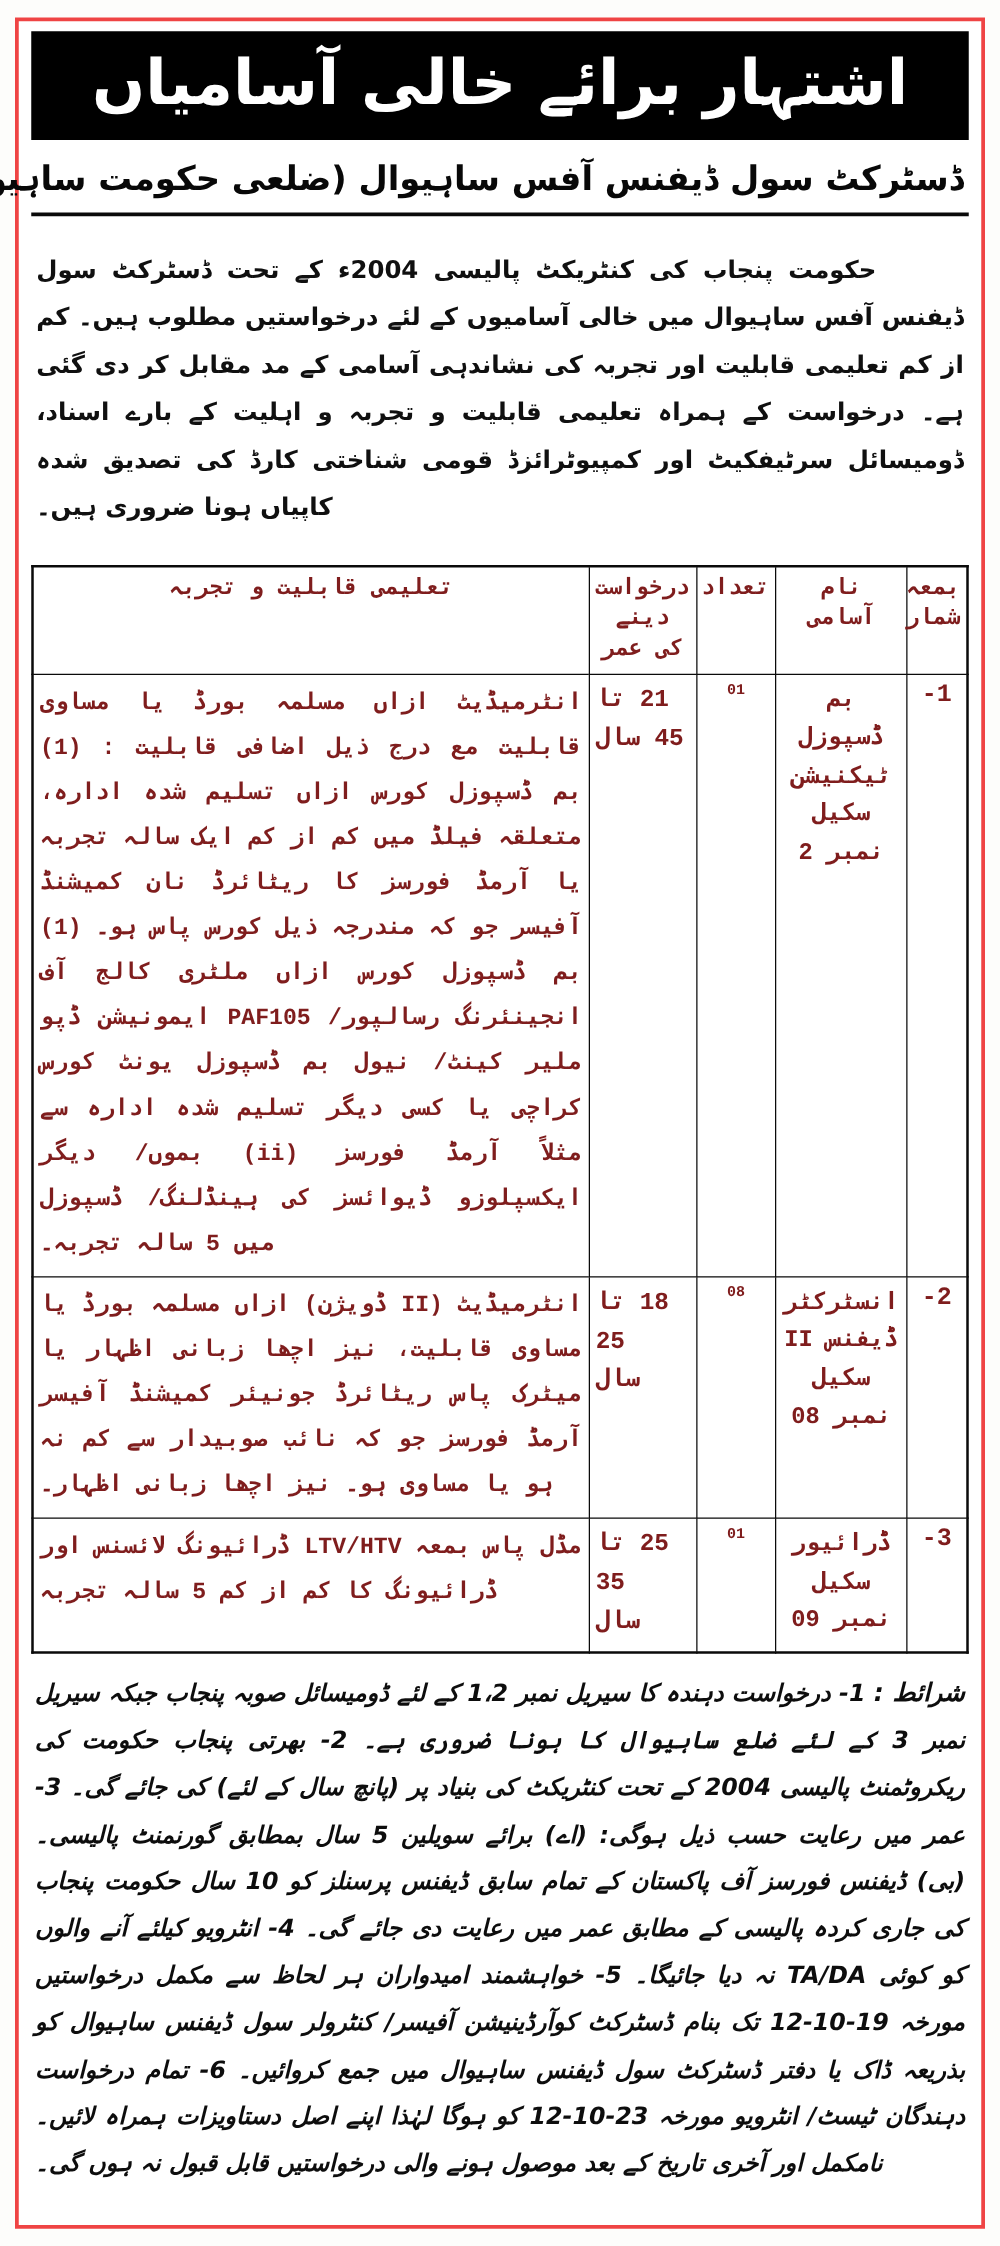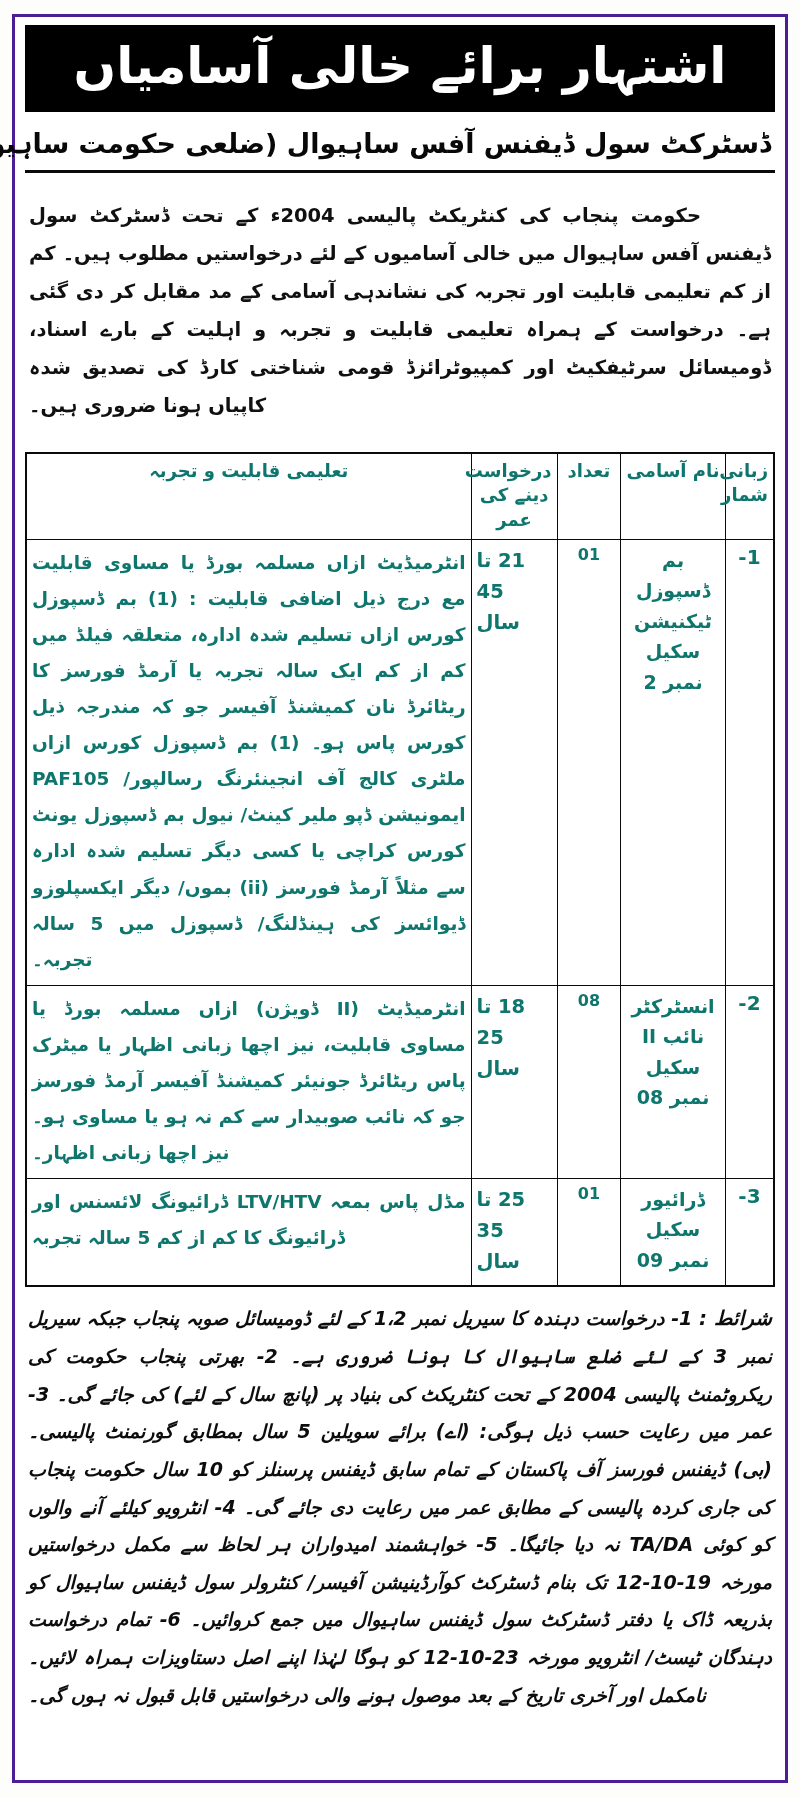--- a/index.html
+++ b/index.html
@@ -20,21 +20,21 @@
     box-sizing: border-box;
     overflow: hidden;
   }
   
   .ad-frame {
     position: absolute;
     top: 14px;
     right: 12px;
     left: 12px;
     bottom: 14px;
-    border: 3px solid #4c1d95;
+    border: 3px solid #ef4444;
     box-sizing: border-box;
     background: #ffffff;
     padding: 0;
   }
   .inner-pad {
     padding: 6px 10px 8px 10px;
     box-sizing: border-box;
     height: 100%;
     position: relative;
   }
@@ -81,21 +81,22 @@
     width: 100%;
     border-collapse: collapse;
     table-layout: fixed;
     border: 2px solid #0a0a0a;
     margin-bottom: 6px;
   }
   table.jobs th, table.jobs td {
     border: 1.5px solid #0a0a0a;
     vertical-align: top;
     padding: 5px 5px 7px 5px;
-    color: #0f766e;
+    color: #7f1d1d;
+    font-family: Liberation Mono, monospace;
   }
   table.jobs thead th {
     text-align: center;
     font-size: 18px;
     font-weight: 700;
     line-height: 1.35;
     height: 64px;
     vertical-align: top;
   }
   col.c-sr    { width: 6.5%; }
@@ -112,21 +113,21 @@
   }
   td.post {
     text-align: center;
     font-size: 19px;
     font-weight: 700;
     line-height: 1.6;
   }
   td.post .scale { font-weight: 600; }
   td.count {
     text-align: center;
-    font-size: 16px;
+    font-size: 12px;
     font-weight: 700;
   }
   td.age {
     text-align: left;
     font-size: 19.5px;
     font-weight: 700;
     line-height: 1.6;
   }
   td.qual {
     font-size: 18.5px;
@@ -179,21 +180,21 @@
       <table class="jobs">
         <colgroup>
           <col class="c-sr">
             <col class="c-post">
             <col class="c-count">
             <col class="c-age">
             <col class="c-qual">
         </colgroup>
         <thead>
           <tr>
-            <th>زبانی شمار</th>
+            <th>بمعہ شمار</th>
             <th>نام آسامی</th>
             <th>تعداد</th>
             <th>درخواست دینے کی عمر</th>
             <th>تعلیمی قابلیت و تجربہ</th>
           </tr>
         </thead>
         <tbody>
           <tr>
             <td class="sr">1-</td>
             <td class="post">
@@ -203,21 +204,21 @@
             <td class="count">01</td>
             <td class="age">
               <span>21 تا</span><br>
               <span>45 سال</span>
             </td>
             <td class="qual">انٹرمیڈیٹ ازاں مسلمہ بورڈ یا مساوی قابلیت مع درج ذیل اضافی قابلیت : (1) بم ڈسپوزل کورس ازاں تسلیم شدہ ادارہ، متعلقہ فیلڈ میں کم از کم ایک سالہ تجربہ یا آرمڈ فورسز کا ریٹائرڈ نان کمیشنڈ آفیسر جو کہ مندرجہ ذیل کورس پاس ہو۔ (1) بم ڈسپوزل کورس ازاں ملٹری کالج آف انجینئرنگ رسالپور/ PAF105 ایمونیشن ڈپو ملیر کینٹ/ نیول بم ڈسپوزل یونٹ کورس کراچی یا کسی دیگر تسلیم شدہ ادارہ سے مثلاً آرمڈ فورسز (ii) بموں/ دیگر ایکسپلوزو ڈیوائسز کی ہینڈلنگ/ ڈسپوزل میں 5 سالہ تجربہ۔</td>
           </tr>
           <tr>
             <td class="sr">2-</td>
             <td class="post">
-              <span>انسٹرکٹر نائب II</span><br>
+              <span>انسٹرکٹر ڈیفنس II</span><br>
               <span class="scale">سکیل نمبر 08</span>
             </td>
             <td class="count">08</td>
             <td class="age">
               <span>18 تا 25</span><br>
               <span>سال</span>
             </td>
             <td class="qual">انٹرمیڈیٹ (II ڈویژن) ازاں مسلمہ بورڈ یا مساوی قابلیت، نیز اچھا زبانی اظہار یا میٹرک پاس ریٹائرڈ جونیئر کمیشنڈ آفیسر آرمڈ فورسز جو کہ نائب صوبیدار سے کم نہ ہو یا مساوی ہو۔ نیز اچھا زبانی اظہار۔</td>
           </tr>
           <tr>

